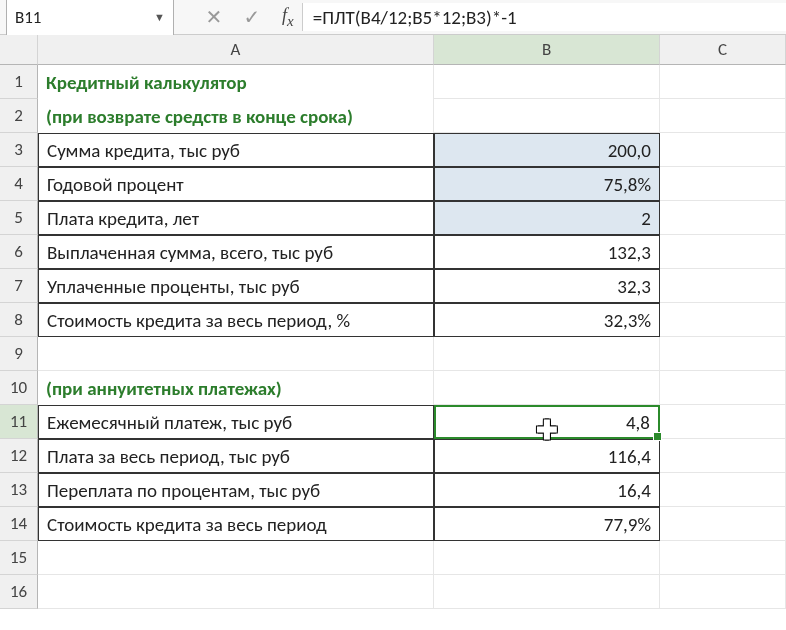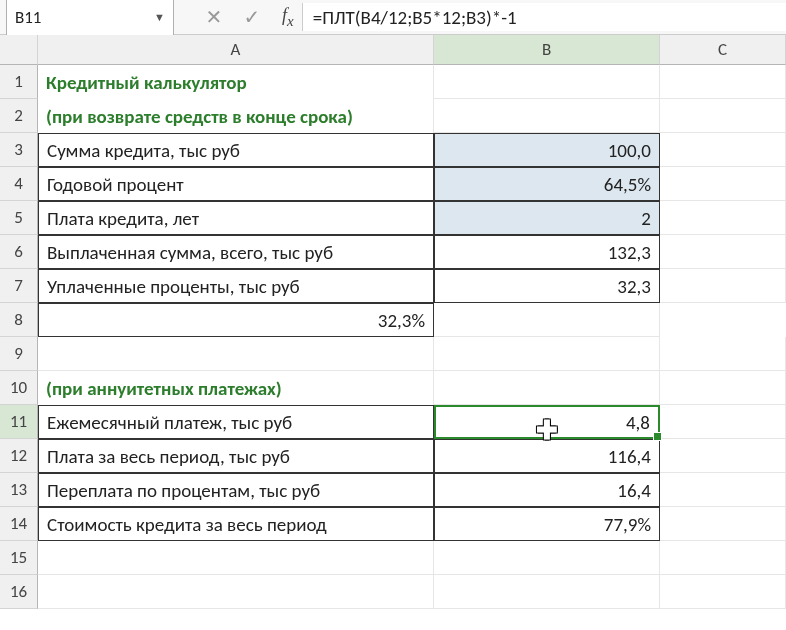--- a/index.html
+++ b/index.html
@@ -185,28 +185,28 @@
   <div class="row">
     <div class="rh">2</div>
     <div class="cell title-g">(при возврате средств в конце срока)</div>
     <div class="cell"></div>
     <div class="cell"></div>
   </div>
 
   <div class="row">
     <div class="rh">3</div>
     <div class="cell bord bord-t">Сумма кредита, тыс руб</div>
-    <div class="cell bord bord-t num shade">100,0</div>
+    <div class="cell bord bord-t num shade">200,0</div>
     <div class="cell"></div>
   </div>
 
   <div class="row">
     <div class="rh">4</div>
     <div class="cell bord">Годовой процент</div>
-    <div class="cell bord num shade">64,5%</div>
+    <div class="cell bord num shade">75,8%</div>
     <div class="cell"></div>
   </div>
 
   <div class="row">
     <div class="rh">5</div>
     <div class="cell bord">Плата кредита, лет</div>
     <div class="cell bord num shade">2</div>
     <div class="cell"></div>
   </div>
 
@@ -219,20 +219,21 @@
 
   <div class="row">
     <div class="rh">7</div>
     <div class="cell bord">Уплаченные проценты, тыс руб</div>
     <div class="cell bord num">32,3</div>
     <div class="cell"></div>
   </div>
 
   <div class="row">
     <div class="rh">8</div>
+    <div class="cell bord">Стоимость кредита за весь период, %</div>
     <div class="cell bord num">32,3%</div>
     <div class="cell"></div>
   </div>
 
   <div class="row">
     <div class="rh">9</div>
     <div class="cell"></div>
     <div class="cell"></div>
     <div class="cell"></div>
   </div>

